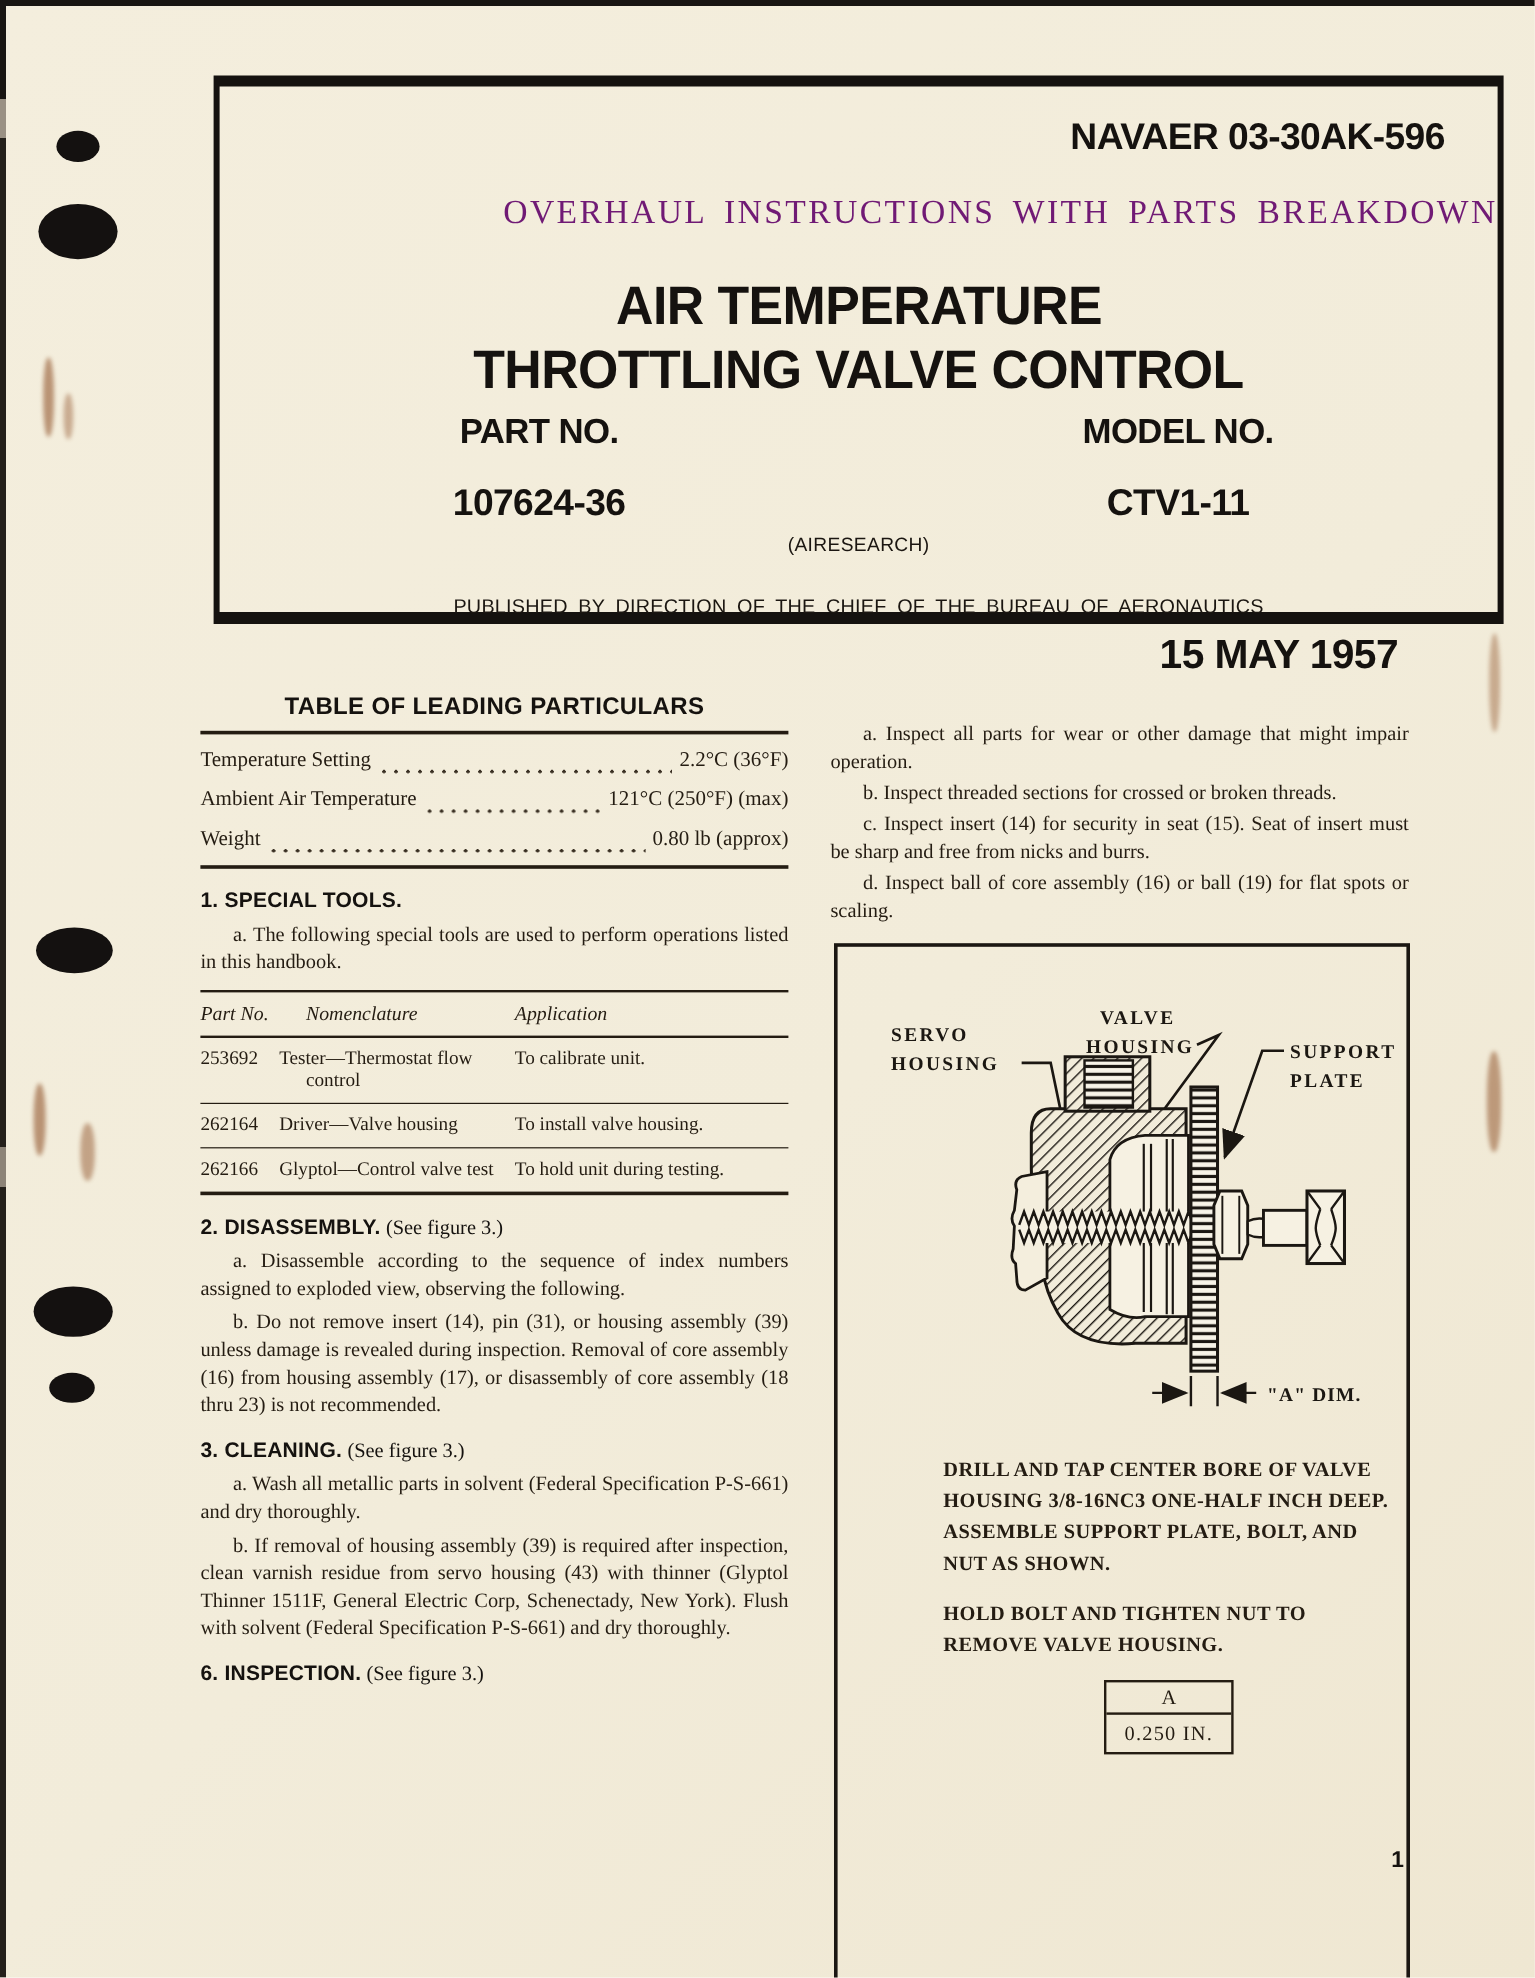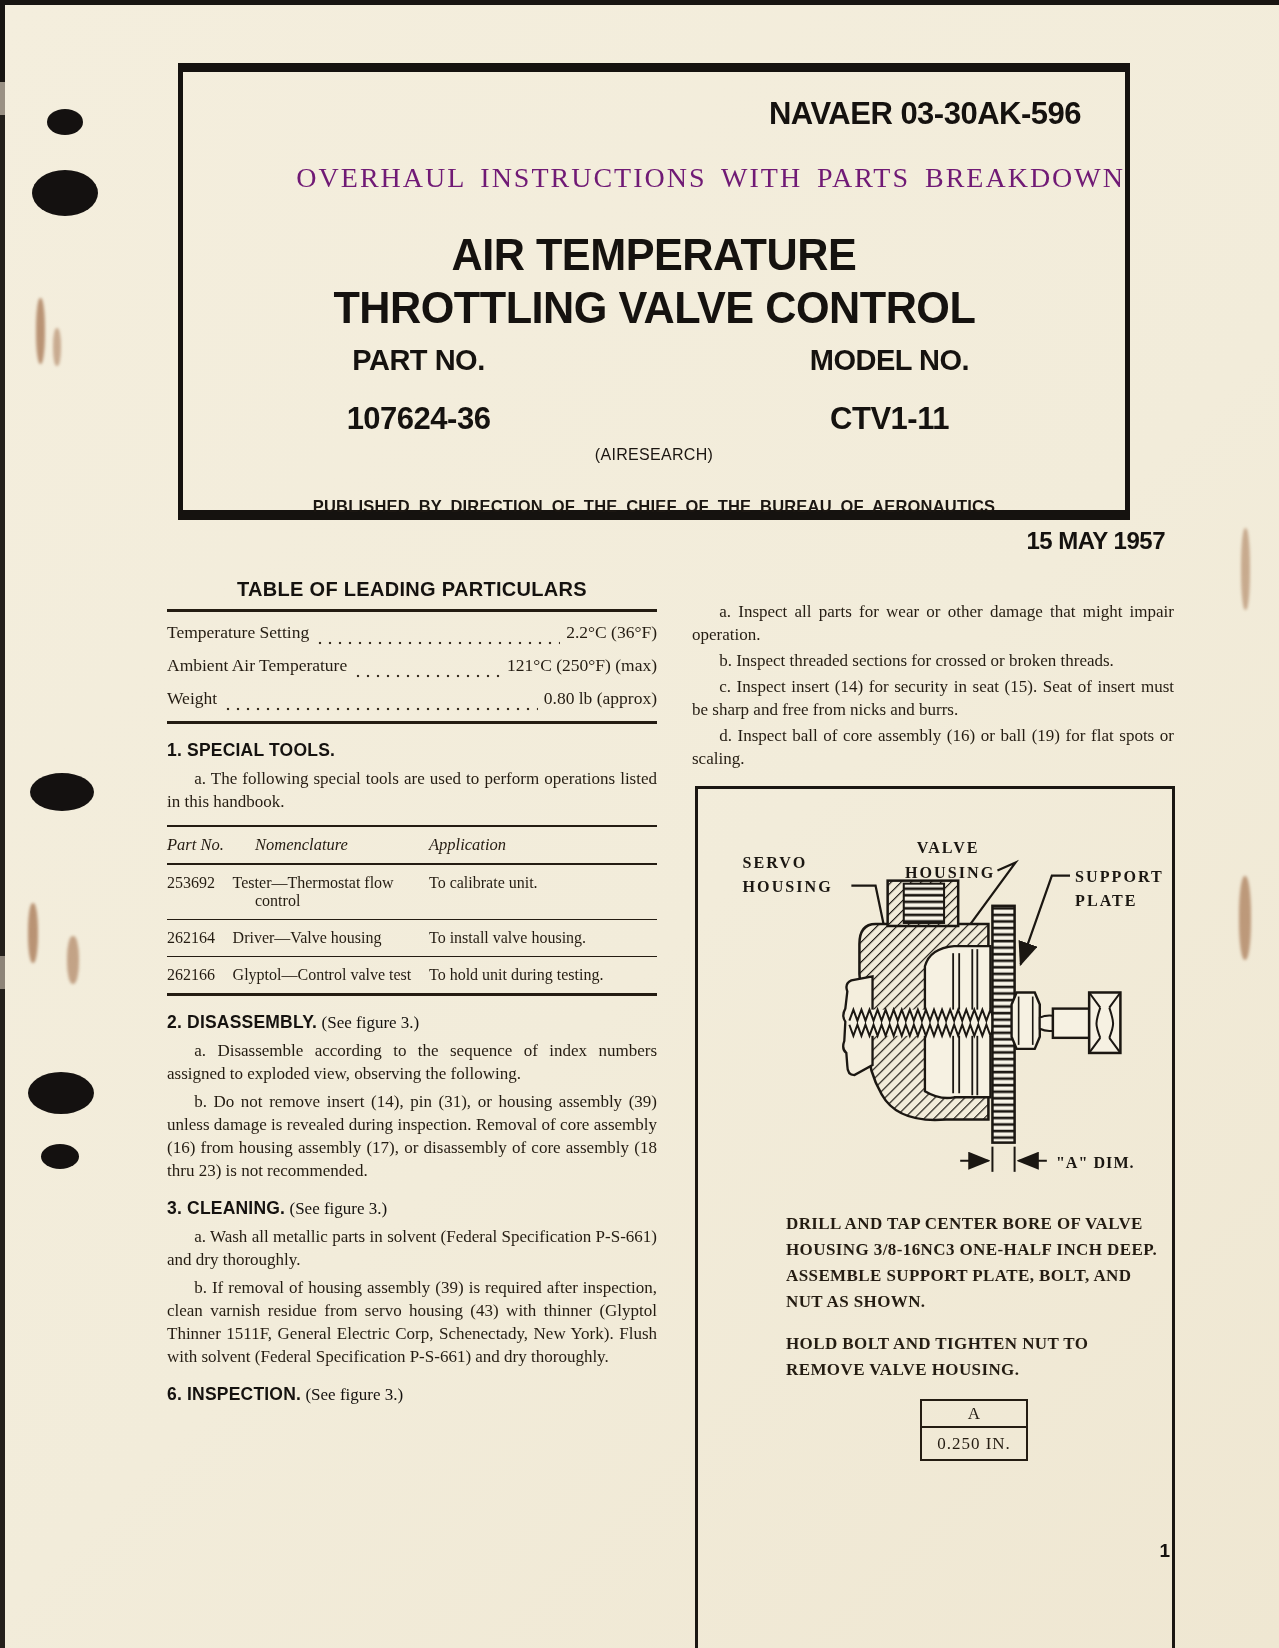--- a/index.html
+++ b/index.html
@@ -23,41 +23,41 @@
   .stain{position:absolute;background:#8a4a20;opacity:.55;filter:blur(1.6px);border-radius:46%;}
   .stain.s1a{left:36px;top:298px;width:9px;height:66px;}
   .stain.s1b{left:53px;top:328px;width:8px;height:38px;opacity:.4;}
   .stain.s2a{left:28px;top:903px;width:10px;height:60px;}
   .stain.s2b{left:67px;top:936px;width:12px;height:48px;opacity:.45;}
   .stain.s3{left:1241px;top:528px;width:9px;height:82px;opacity:.4;}
   .stain.s4{left:1239px;top:876px;width:12px;height:84px;opacity:.5;}
 
   
   .header-box{
-    position:absolute;left:178px;top:63px;width:952px;height:457px;box-sizing:border-box;
+    position:absolute;left:178px;top:63px;width:1075px;height:457px;box-sizing:border-box;
     border:5px solid #15120f;border-top-width:9px;border-bottom-width:10px;
   }
   .doc-number{margin-top:24px;padding-right:44px;text-align:right;
     font-family:"Liberation Sans",sans-serif;font-weight:bold;font-size:31px;letter-spacing:-.5px;color:#15120f;}
   .overhaul{margin-top:30px;text-align:right;font-size:28px;letter-spacing:2px;word-spacing:6px;color:#701a75;}
   .big-title{margin-top:34px;text-align:center;font-family:"Liberation Sans",sans-serif;
     font-weight:bold;font-size:45px;line-height:53px;letter-spacing:-.5px;color:#15120f;}
   .big-title span{display:inline-block;transform:scaleX(.96);}
   .pn-row{display:flex;margin-top:10px;text-align:center;font-family:"Liberation Sans",sans-serif;
     font-weight:bold;color:#15120f;}
   .pn-row>div{width:50%;}
   .pn-label{font-size:29px;letter-spacing:-.5px;}
   .pn-value{font-size:31px;letter-spacing:-.5px;margin-top:14px;}
   .airesearch{margin-top:9px;text-align:center;font-family:"Liberation Sans",sans-serif;
     font-weight:normal;font-size:16px;letter-spacing:.3px;word-spacing:3px;color:#1b1611;}
   .published{margin-top:33px;text-align:center;font-family:"Liberation Sans",sans-serif;
-    font-weight:bold;font-size:16.5px;letter-spacing:.2px;word-spacing:4px;color:#1b1611;}
+    font-weight:normal;font-size:16.5px;letter-spacing:.2px;word-spacing:4px;color:#1b1611;}
 
   .date-line{position:absolute;top:527px;left:692px;width:473px;text-align:right;
-    font-family:"Liberation Sans",sans-serif;font-weight:bold;font-size:24px;letter-spacing:-.5px;color:#15120f;}
+    font-family:"Liberation Sans",sans-serif;font-weight:bold;font-size:34px;letter-spacing:-.5px;color:#15120f;}
 
   
   .col-left{position:absolute;left:167px;top:578px;width:490px;}
   .col-right{position:absolute;left:692px;top:600px;width:482px;}
 
   .lp-title{text-align:center;font-family:"Liberation Sans",sans-serif;font-weight:bold;
     font-size:20px;letter-spacing:.3px;color:#15120f;margin-bottom:8px;}
   .rule{height:0;border-top:3px solid #241c12;}
   .rule.thin{border-top-width:1.5px;}
   .rule.med{border-top-width:2.5px;}

